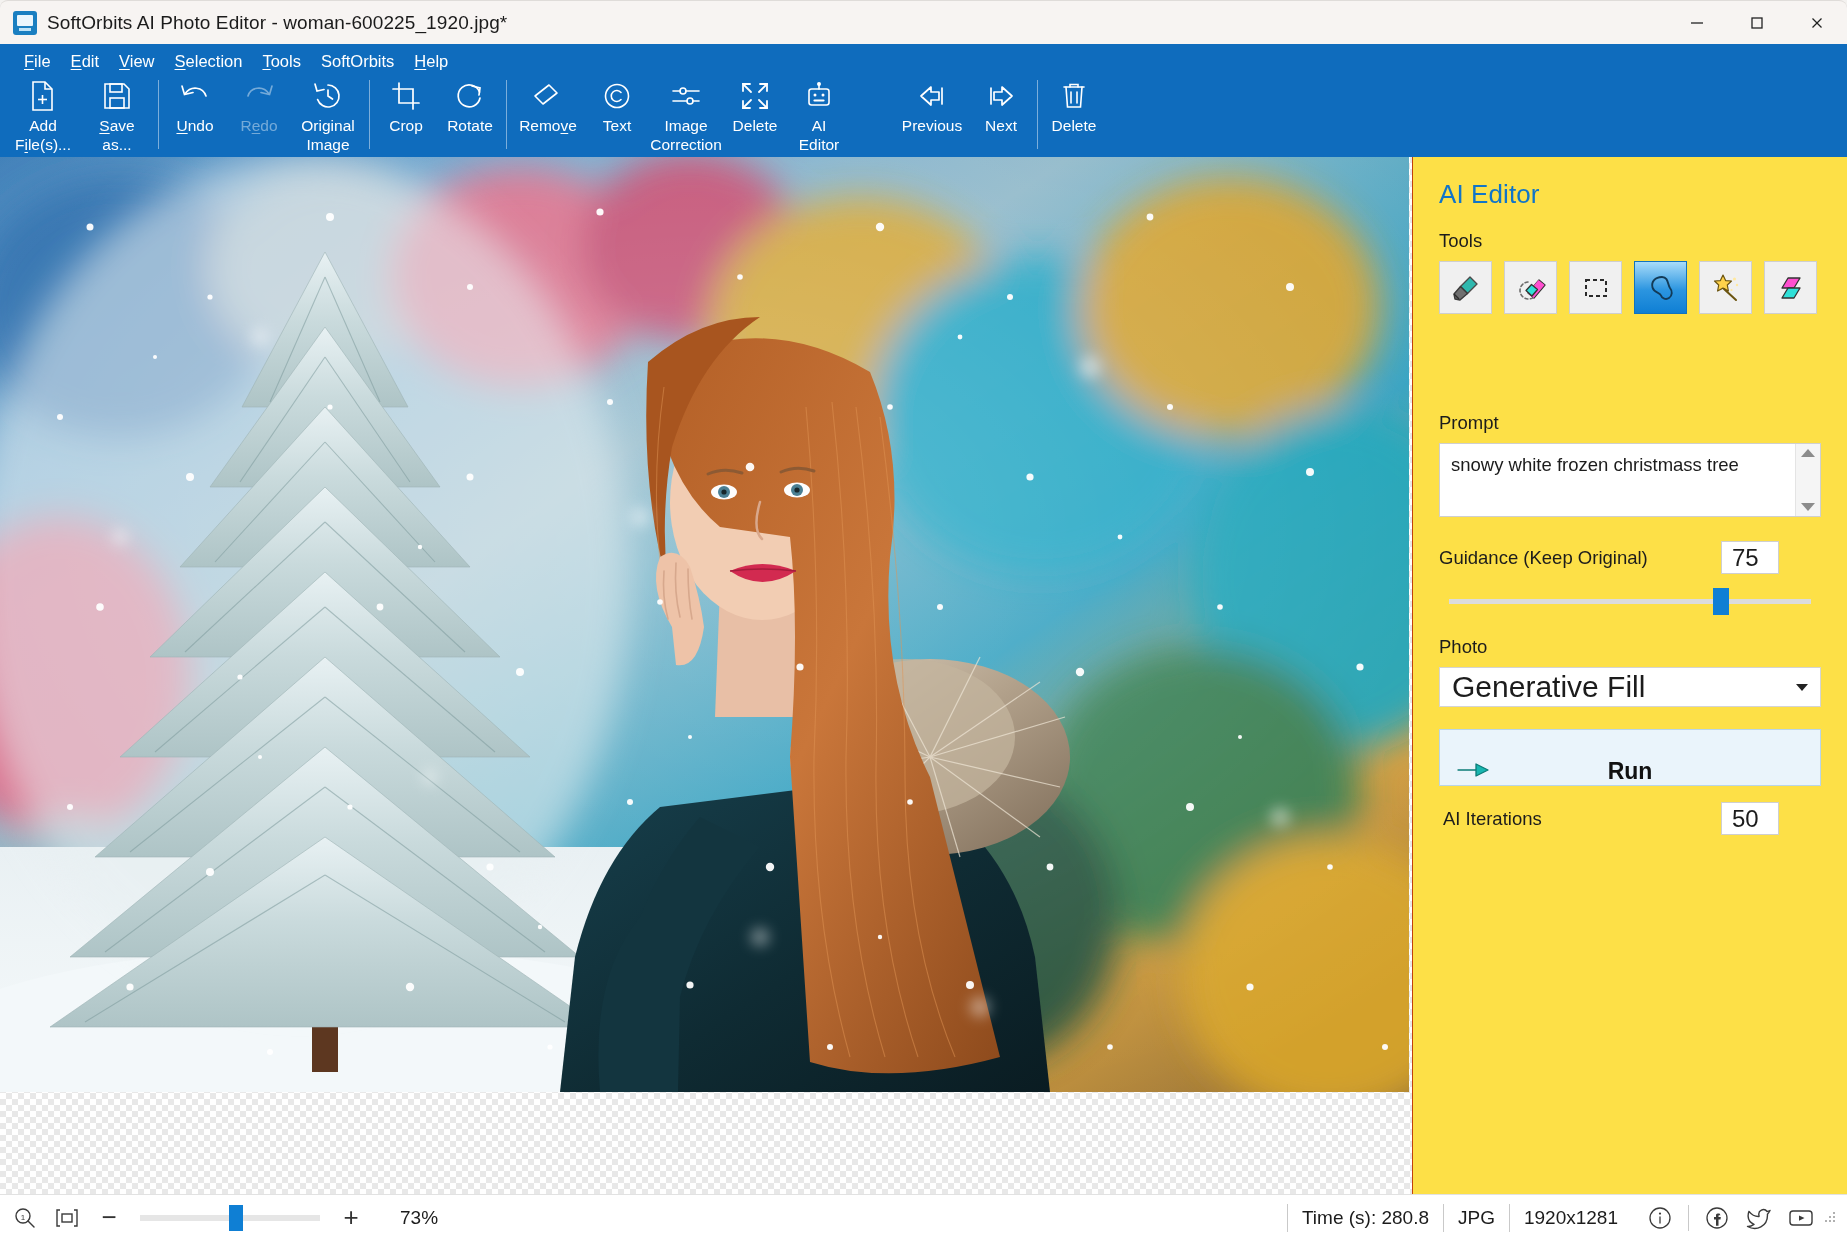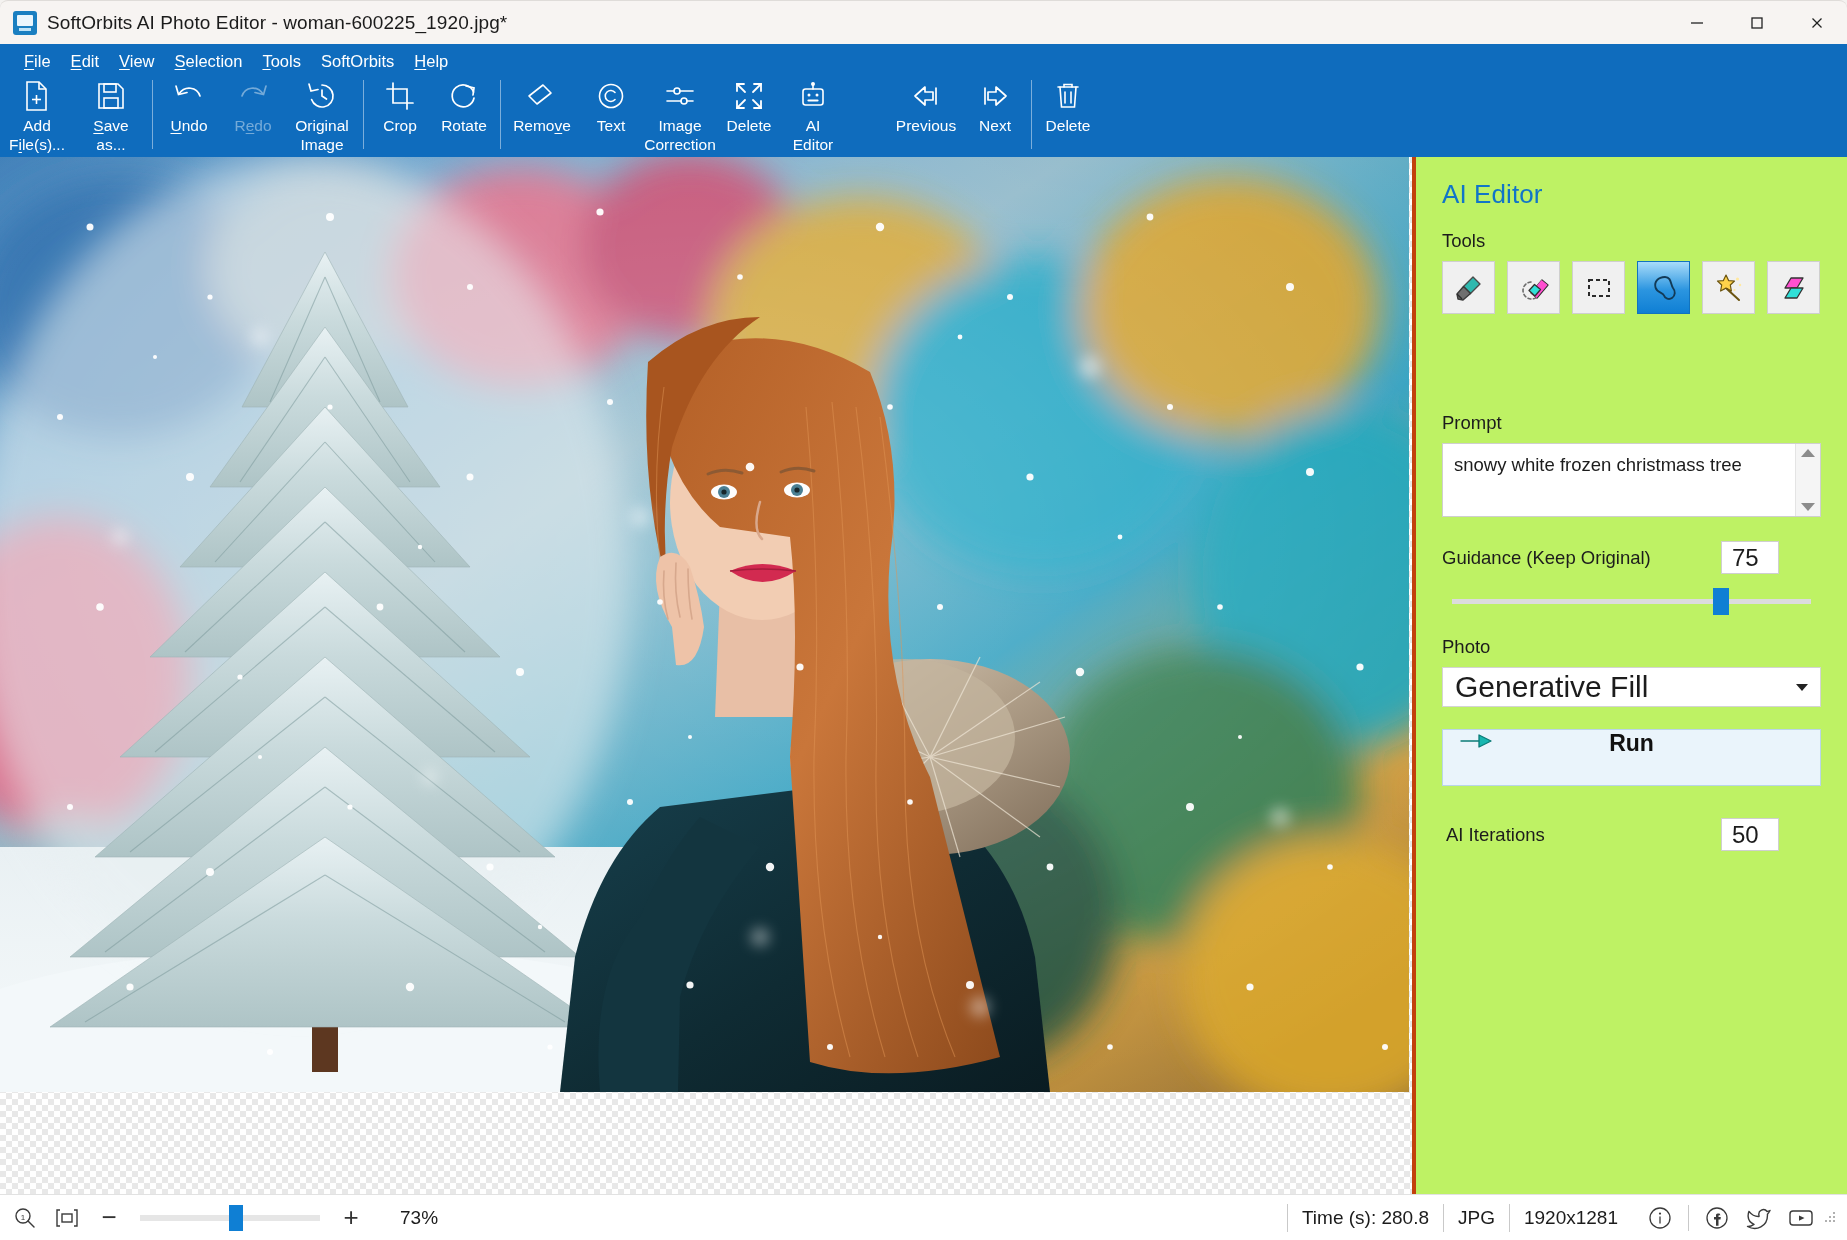--- a/index.html
+++ b/index.html
@@ -63,20 +63,21 @@
     color:#ffffff; font-size: 16.5px; padding: 2px 10px;
     white-space: nowrap; cursor: default; margin-top: 7px;
   }
   .menu-item u { text-decoration: underline; text-underline-offset: 2px; }
 
   
   .ribbon {
     height: 85px; min-height: 85px;
     background: #0f6cbd;
     display: flex; align-items: stretch;
+    padding-left: 6px;
     position: relative;
   }
   .rib-btn {
     width: 64px;
     display:flex; flex-direction:column; align-items:center;
     padding-top: 7px;
     color:#ffffff;
     cursor: default;
     position: relative;
   }
@@ -119,22 +120,22 @@
   .photo {
     position:absolute; left:0; top:0;
     width: 1409px; height: 935px;
     overflow:hidden;
   }
   .photo svg { display:block; }
 
   
   .panel {
     flex: 1;
-    background:#bef264;
-    border-left: 4px solid #c2410c;
+    background:#fde047;
+    border-left: 1px solid #c2410c;
     padding: 22px 26px 0 26px;
     position: relative;
   }
   .panel-title {
     color:#1175c8; font-size: 26px; font-weight: 400;
     margin-bottom: 20px; letter-spacing: 0.1px;
   }
   .panel-lbl { font-size: 18.5px; color:#1c1c1c; margin-bottom: 9px; }
   .tools-row { display:flex; gap: 12px; margin-bottom: 10px; }
   .tool-btn {
@@ -190,22 +191,22 @@
   .select-box {
     width: 100%; height: 40px; border:1px solid #d4d4d4; background:#fff;
     display:flex; align-items:center; justify-content:space-between;
     padding: 0 12px 0 12px; font-size: 30px; color:#1c1c1c;
     margin-bottom: 22px; cursor:pointer;
   }
   .select-caret { width:0;height:0; border-left:6px solid transparent; border-right:6px solid transparent; border-top:7px solid #222; }
 
   .run-btn {
     width:100%; height: 57px; background:#eaf4fb; border:1px solid #b9d5e8;
-    display:flex; align-items:flex-start; position:relative; cursor:pointer;
-    margin-bottom: 32px;
+    display:flex; align-items:flex-end; position:relative; cursor:pointer;
+    margin-bottom: 16px;
   }
   .run-arrow { margin-left: 16px; }
   .run-lbl {
     position:absolute; left:0; right:0; text-align:center;
     font-size: 23px; font-weight: bold; color:#111;
   }
 
   
   .statusbar {
     height: 46px; min-height:46px;

